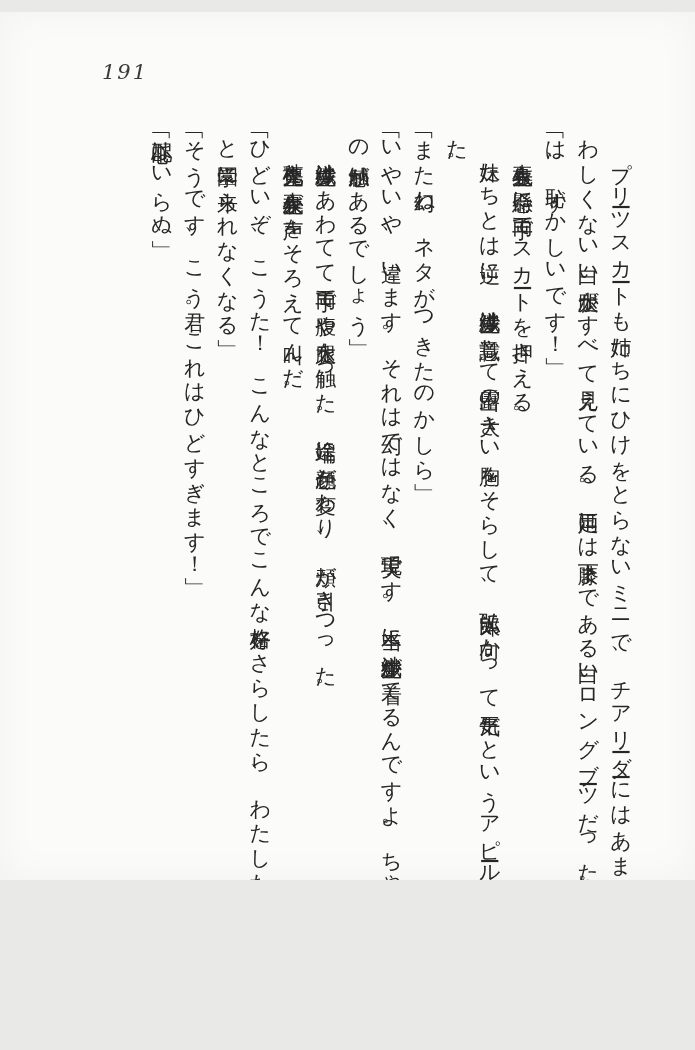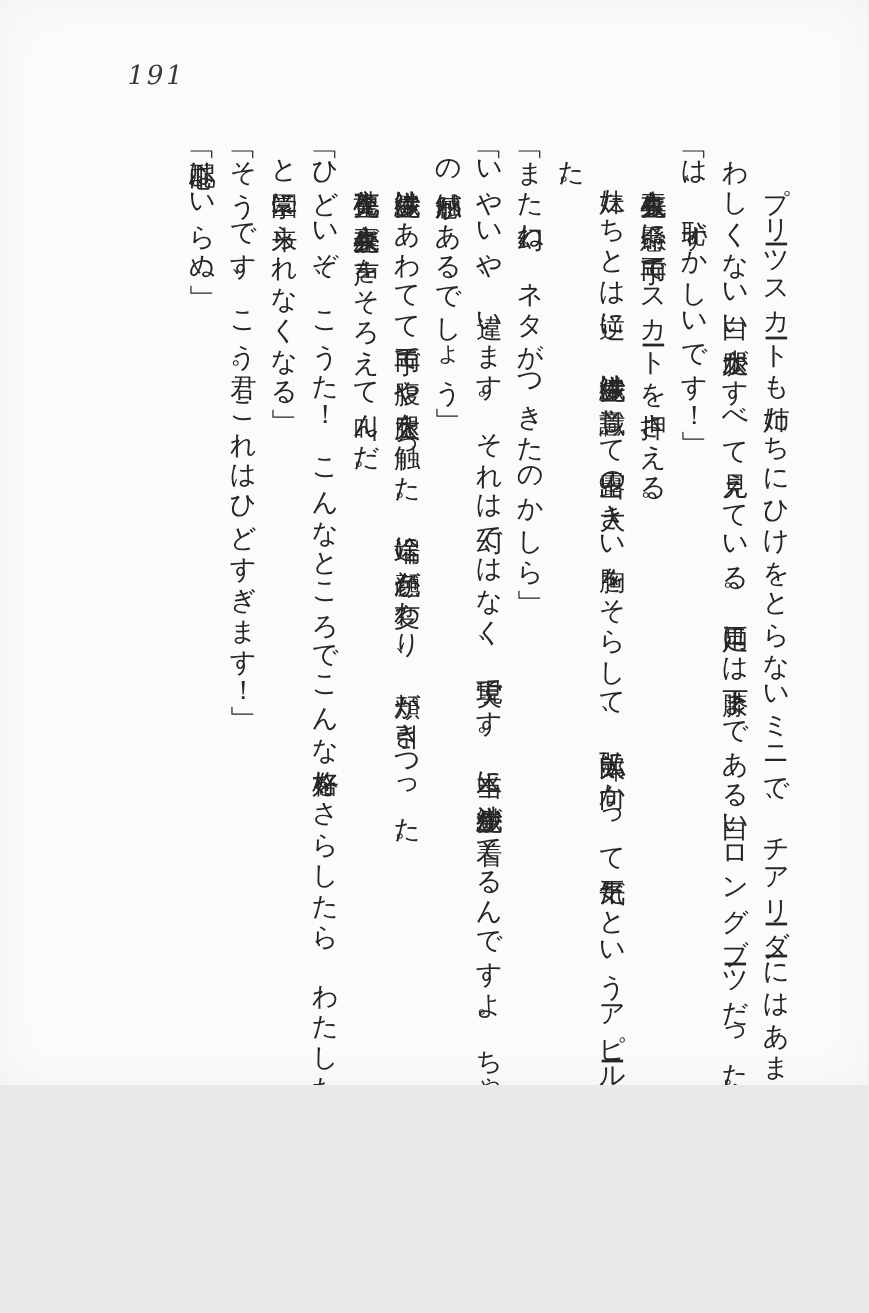--- a/index.html
+++ b/index.html
@@ -4,21 +4,21 @@
 <style>
   html, body {
     margin: 0;
     padding: 0;
     background: #e9e9e7;
   }
   .page {
     position: relative;
     width: 695px;
     height: 868px;
-    margin: 0 auto;
+    margin: 12px auto;
     background: #fbfbf9;
     overflow: hidden;
     box-shadow: inset 0 0 40px rgba(0,0,0,0.04);
     font-family: "DejaVu Serif", "Liberation Serif", serif;
   }
   .page-number {
     position: absolute;
     top: 48px;
     left: 102px;
     font-family: "DejaVu Serif", "Liberation Serif", serif;

